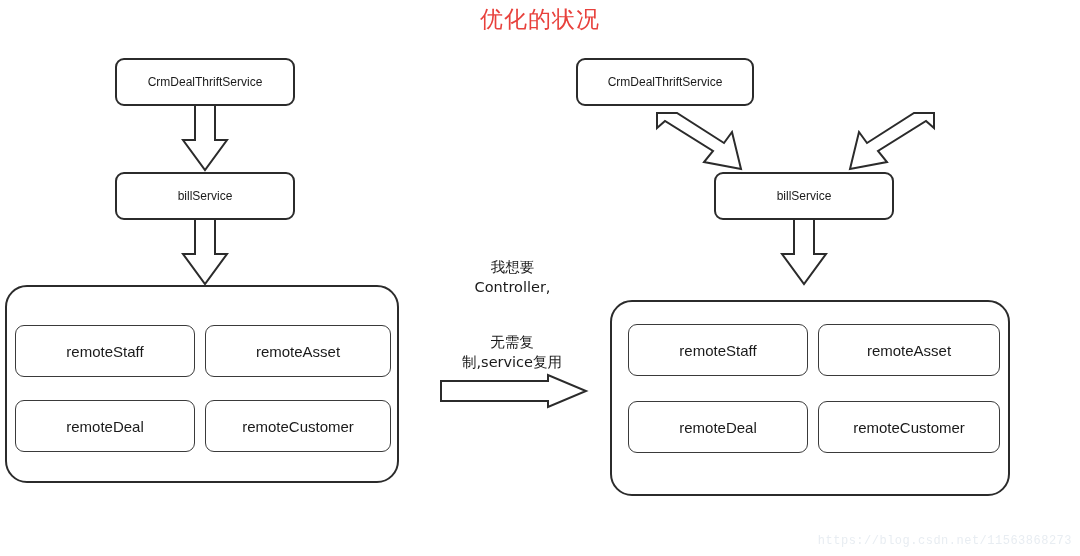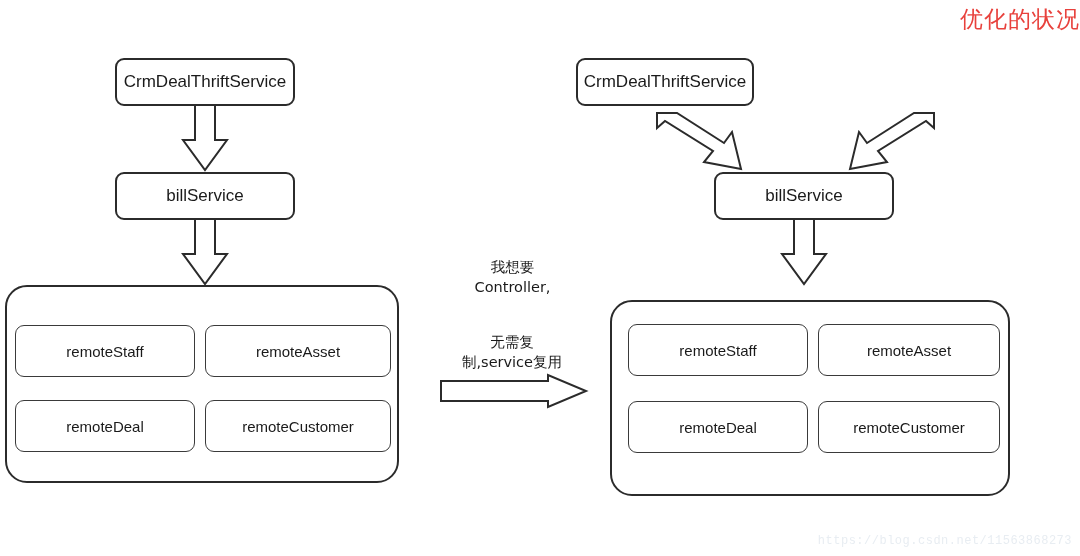--- a/index.html
+++ b/index.html
@@ -20,37 +20,37 @@
     left: 0;
     top: 0;
     width: 1080px;
     height: 556px;
   }
   .title {
     position: absolute;
     left: 0;
     top: 4px;
     width: 1080px;
-    text-align: right;
+    text-align: center;
     font-size: 23px;
     color: #e8413c;
     letter-spacing: 1px;
     font-family: Liberation Sans, sans-serif;
   }
   .node {
     position: absolute;
     box-sizing: border-box;
     border: 2px solid #2b2b2b;
     border-radius: 9px;
     background: #ffffff;
     display: flex;
     align-items: center;
     justify-content: center;
     text-align: center;
-    font-size: 17px;
+    font-size: 12px;
     line-height: 1.18;
     color: #1a1a1a;
     padding: 2px 6px;
   }
   .group-box {
     position: absolute;
     box-sizing: border-box;
     border: 2px solid #2b2b2b;
     border-radius: 22px;
     background: #ffffff;

